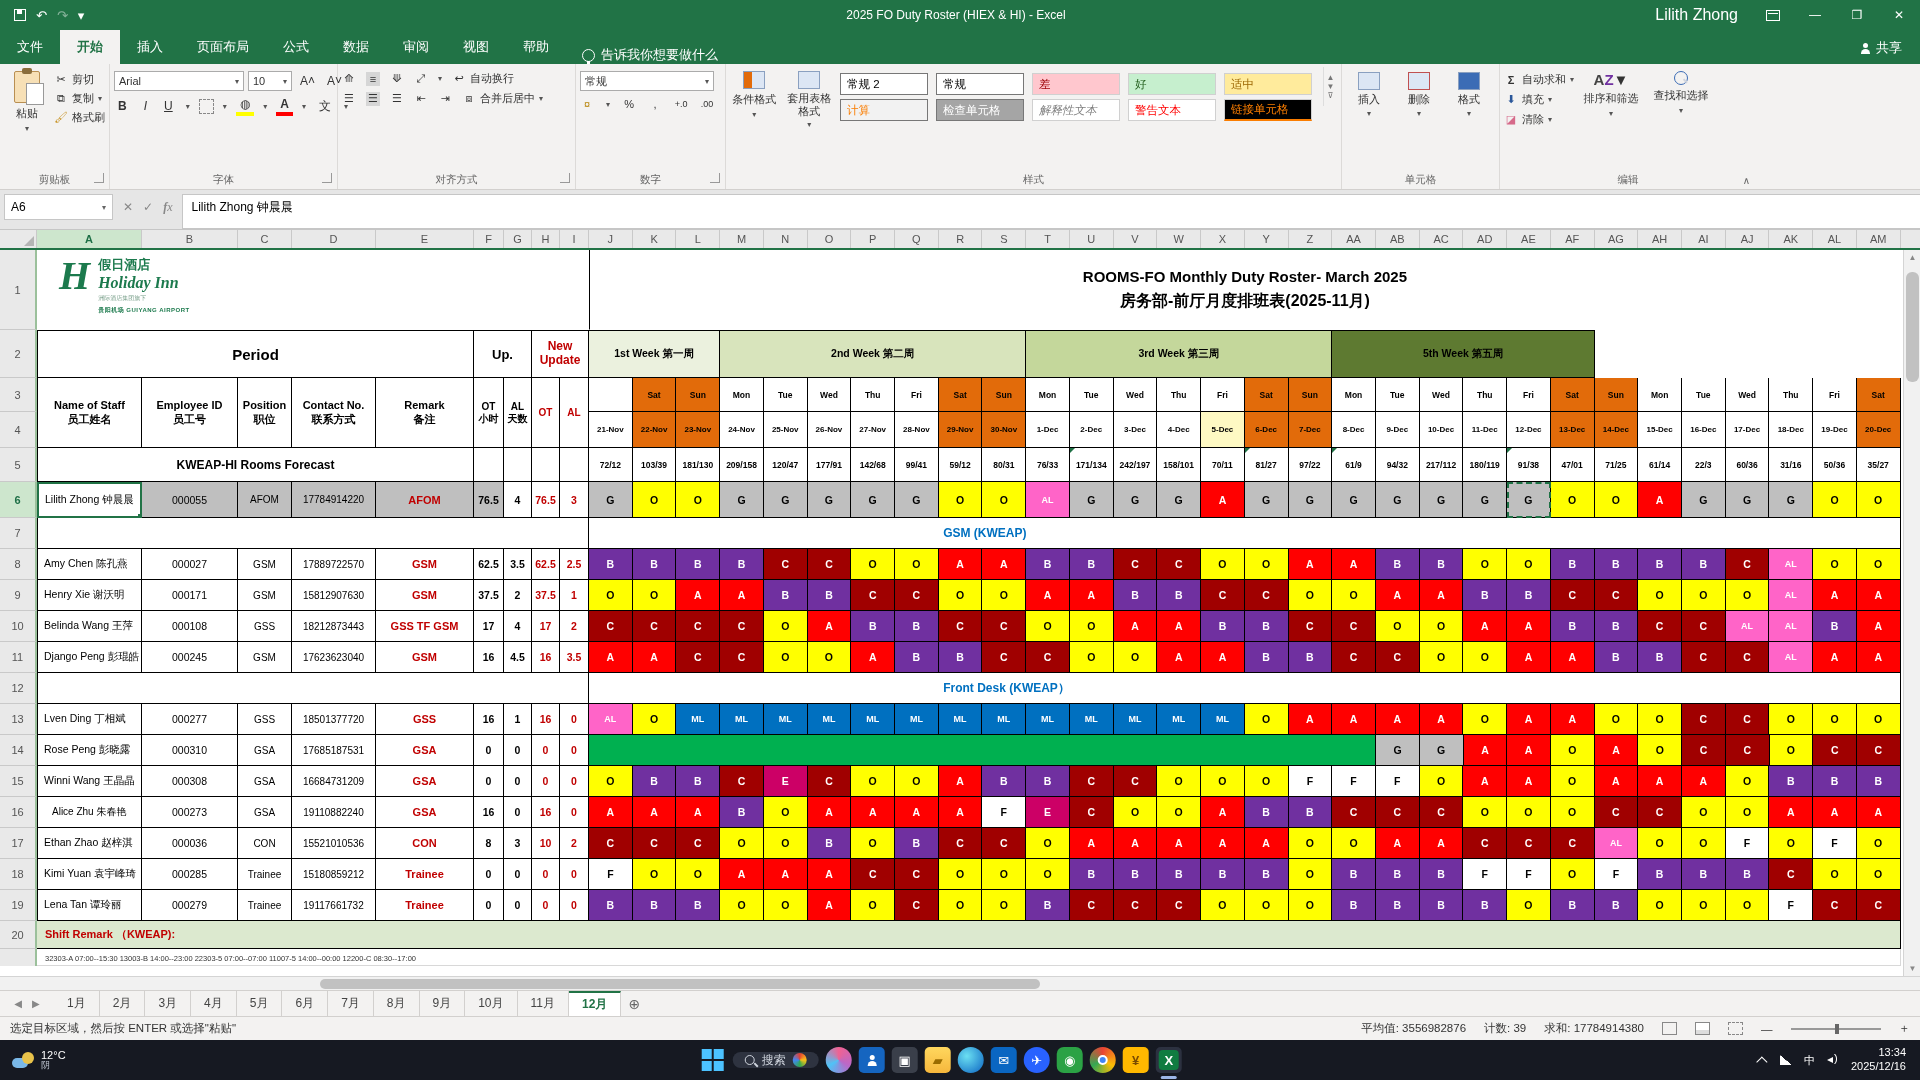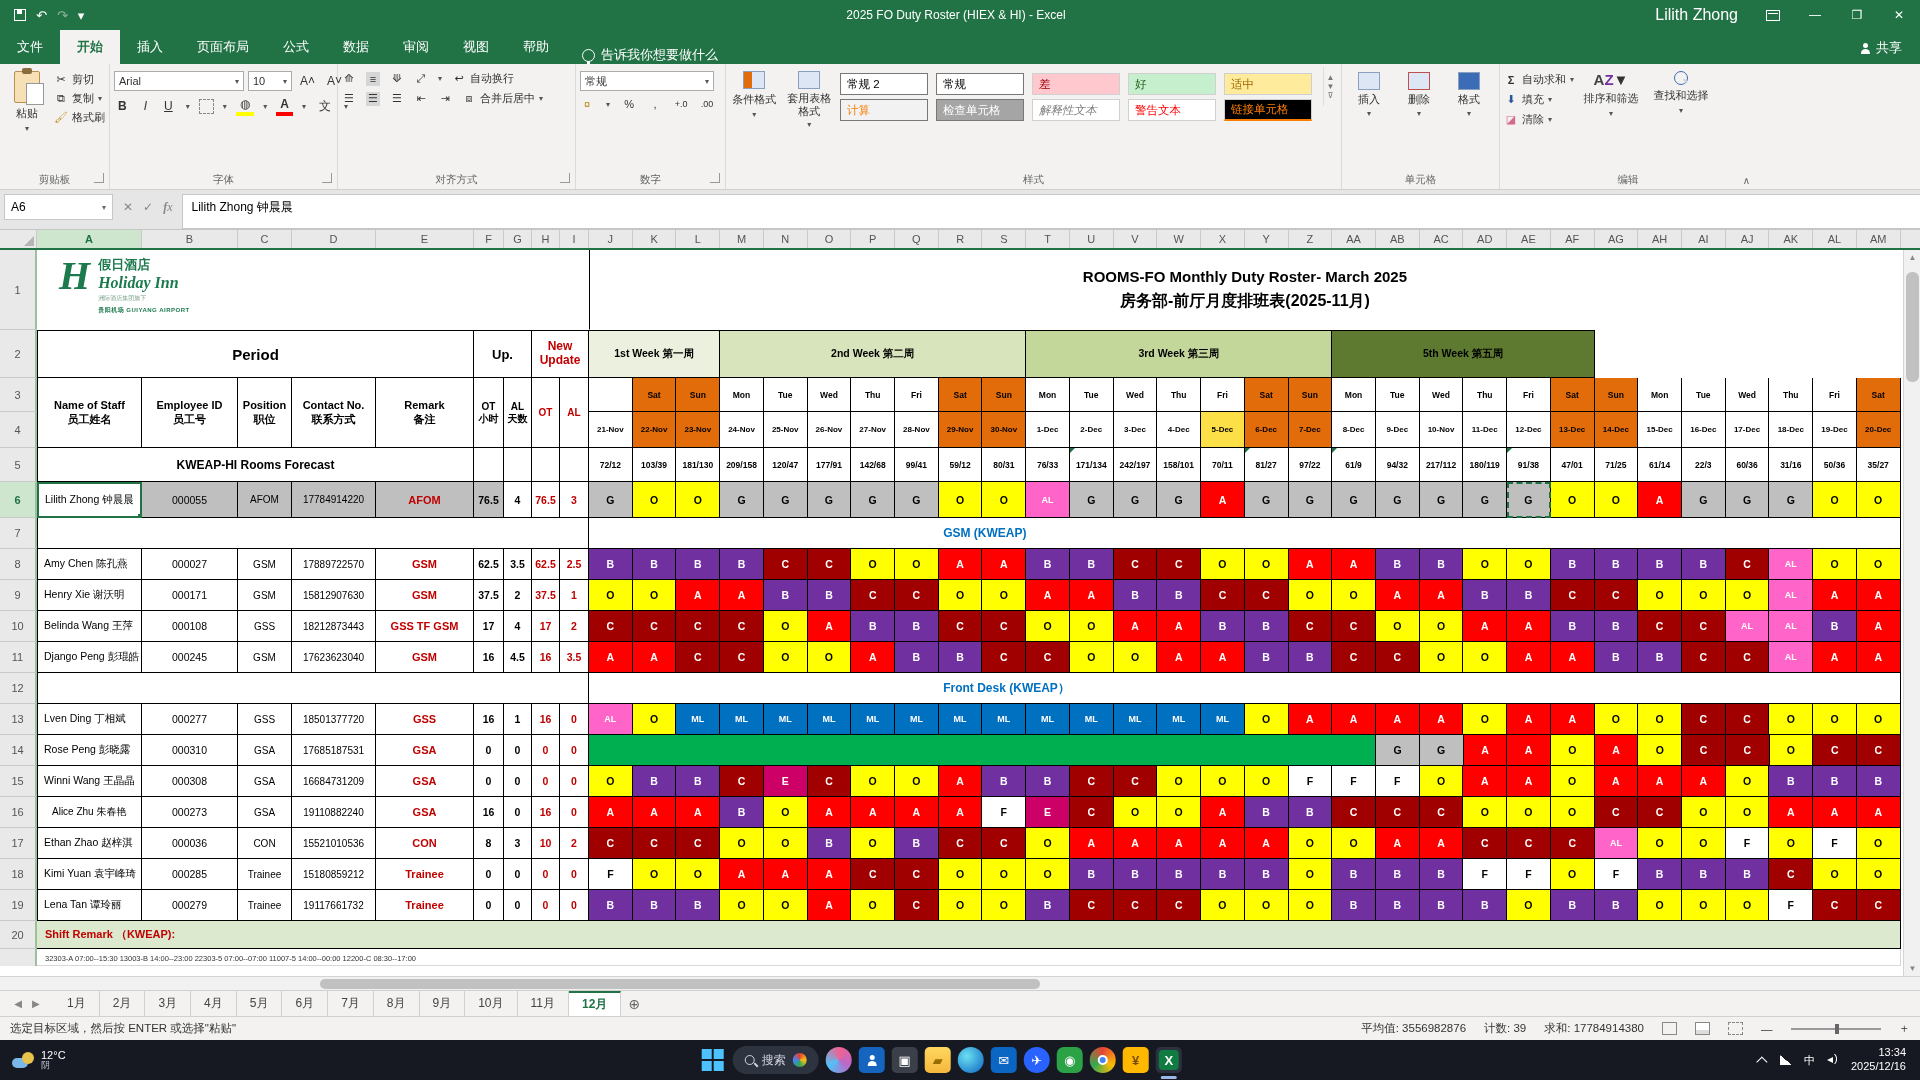--- a/index.html
+++ b/index.html
@@ -118,21 +118,21 @@
   .wicon { width:22px; height:16px; position:relative; }
   .wicon::before { content:""; position:absolute; left:0; bottom:0; width:16px; height:10px; border-radius:8px; background:#7ab8e8; }
   .wicon::after { content:""; position:absolute; right:0; top:0; width:12px; height:12px; border-radius:50%; background:#e8c24a; }
   .wtxt { display:flex; flex-direction:column; line-height:1.1; }
   .wtxt .t { font-size:11px; }
   .wtxt .d { font-size:9px; color:#b9c0cc; }
   .tcenter { position:absolute; left:50%; transform:translateX(-54%); display:flex; align-items:center; gap:7px; height:100%; }
   .tico { width:26px; height:26px; border-radius:5px; display:flex; align-items:center; justify-content:center; font-size:13px; font-weight:bold; position:relative; }
   .start { display:grid; grid-template-columns:10px 10px; grid-gap:2px; }
   .start i { width:10px; height:10px; background:#4cc2ff; display:block; }
-  .searchpill { height:28px; background:#2e3340; border-radius:14px; display:flex; align-items:center; gap:7px; padding:8px 12px; font-size:12px; color:#cfd4dd; }
+  .searchpill { height:16px; background:#2e3340; border-radius:14px; display:flex; align-items:center; gap:7px; padding:8px 12px; font-size:12px; color:#cfd4dd; }
   .sglass { width:10px; height:10px; border:1.5px solid #cfd4dd; border-radius:50%; position:relative; display:inline-block; }
   .sglass::after { content:""; position:absolute; left:8px; top:8px; width:5px; height:1.5px; background:#cfd4dd; transform:rotate(45deg); }
   .spill-dot { width:14px; height:14px; border-radius:50%; background:conic-gradient(#e34133,#fbc117,#31a852,#4285f4,#e34133); }
   .excel-active { background:#2c3140; border-radius:5px; }
   .excel-active::after { content:""; position:absolute; bottom:-6px; left:5px; right:5px; height:3px; border-radius:2px; background:#9db7e8; }
   .tright { margin-left:auto; display:flex; align-items:center; gap:12px; padding-right:14px; font-size:11px; }
   .clockbox { text-align:right; line-height:1.25; font-size:11px; }
   .chev { width:8px; height:8px; border-left:1.5px solid #fff; border-top:1.5px solid #fff; transform:rotate(45deg) translateY(3px); }
   .spk { width:12px; height:10px; position:relative; }
   .spk::before { content:""; position:absolute; left:0; top:2px; border-top:3px solid transparent; border-bottom:3px solid transparent; border-right:6px solid #fff; }
@@ -551,26 +551,26 @@
               <div class="c " style="font-weight: bold; font-size: 8px; background: rgb(255, 255, 255); width: 43.73px;">25-Nov</div>
               <div class="c " style="font-weight: bold; font-size: 8px; background: rgb(255, 255, 255); width: 43.73px;">26-Nov</div>
               <div class="c " style="font-weight: bold; font-size: 8px; background: rgb(255, 255, 255); width: 43.73px;">27-Nov</div>
               <div class="c " style="font-weight: bold; font-size: 8px; background: rgb(255, 255, 255); width: 43.73px;">28-Nov</div>
               <div class="c " style="font-weight: bold; font-size: 8px; background: rgb(226, 107, 10); width: 43.73px;">29-Nov</div>
               <div class="c " style="font-weight: bold; font-size: 8px; background: rgb(226, 107, 10); width: 43.73px;">30-Nov</div>
               <div class="c " style="font-weight: bold; font-size: 8px; background: rgb(255, 255, 255); width: 43.73px;">1-Dec</div>
               <div class="c " style="font-weight: bold; font-size: 8px; background: rgb(255, 255, 255); width: 43.73px;">2-Dec</div>
               <div class="c " style="font-weight: bold; font-size: 8px; background: rgb(255, 255, 255); width: 43.73px;">3-Dec</div>
               <div class="c " style="font-weight: bold; font-size: 8px; background: rgb(255, 255, 255); width: 43.73px;">4-Dec</div>
-              <div class="c " style="font-weight: bold; font-size: 8px; background: #fde047; width: 43.73px;">5-Dec</div>
+              <div class="c " style="font-weight: bold; font-size: 8px; background: #fef9c3; width: 43.73px;">5-Dec</div>
               <div class="c " style="font-weight: bold; font-size: 8px; background: rgb(226, 107, 10); width: 43.73px;">6-Dec</div>
               <div class="c " style="font-weight: bold; font-size: 8px; background: rgb(226, 107, 10); width: 43.73px;">7-Dec</div>
               <div class="c " style="font-weight: bold; font-size: 8px; background: rgb(255, 255, 255); width: 43.73px;">8-Dec</div>
               <div class="c " style="font-weight: bold; font-size: 8px; background: rgb(255, 255, 255); width: 43.73px;">9-Dec</div>
-              <div class="c " style="font-weight: bold; font-size: 8px; background: rgb(255, 255, 255); width: 43.73px;">10-Nov</div>
+              <div class="c " style="font-weight: bold; font-size: 8px; background: rgb(255, 255, 255); width: 43.73px;">10-Dec</div>
               <div class="c " style="font-weight: bold; font-size: 8px; background: rgb(255, 255, 255); width: 43.73px;">11-Dec</div>
               <div class="c " style="font-weight: bold; font-size: 8px; background: rgb(255, 255, 255); width: 43.73px;">12-Dec</div>
               <div class="c " style="font-weight: bold; font-size: 8px; background: rgb(226, 107, 10); width: 43.73px;">13-Dec</div>
               <div class="c " style="font-weight: bold; font-size: 8px; background: rgb(226, 107, 10); width: 43.73px;">14-Dec</div>
               <div class="c " style="font-weight: bold; font-size: 8px; background: rgb(255, 255, 255); width: 43.73px;">15-Dec</div>
               <div class="c " style="font-weight: bold; font-size: 8px; background: rgb(255, 255, 255); width: 43.73px;">16-Dec</div>
               <div class="c " style="font-weight: bold; font-size: 8px; background: rgb(255, 255, 255); width: 43.73px;">17-Dec</div>
               <div class="c " style="font-weight: bold; font-size: 8px; background: rgb(255, 255, 255); width: 43.73px;">18-Dec</div>
               <div class="c " style="font-weight: bold; font-size: 8px; background: rgb(255, 255, 255); width: 43.73px;">19-Dec</div>
               <div class="c " style="font-weight: bold; font-size: 8px; background: rgb(226, 107, 10); width: 43.73px;">20-Dec</div>

